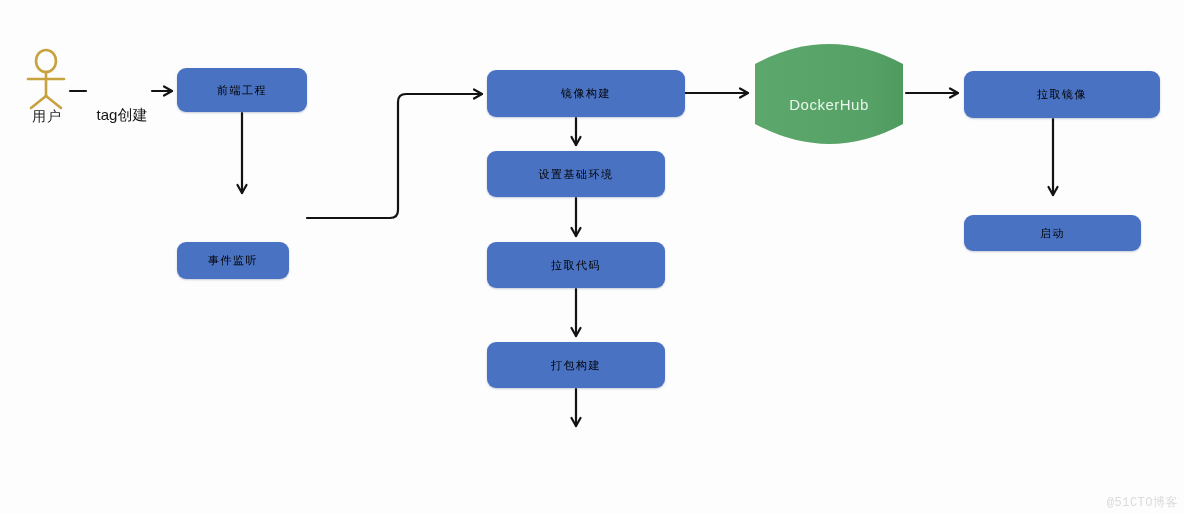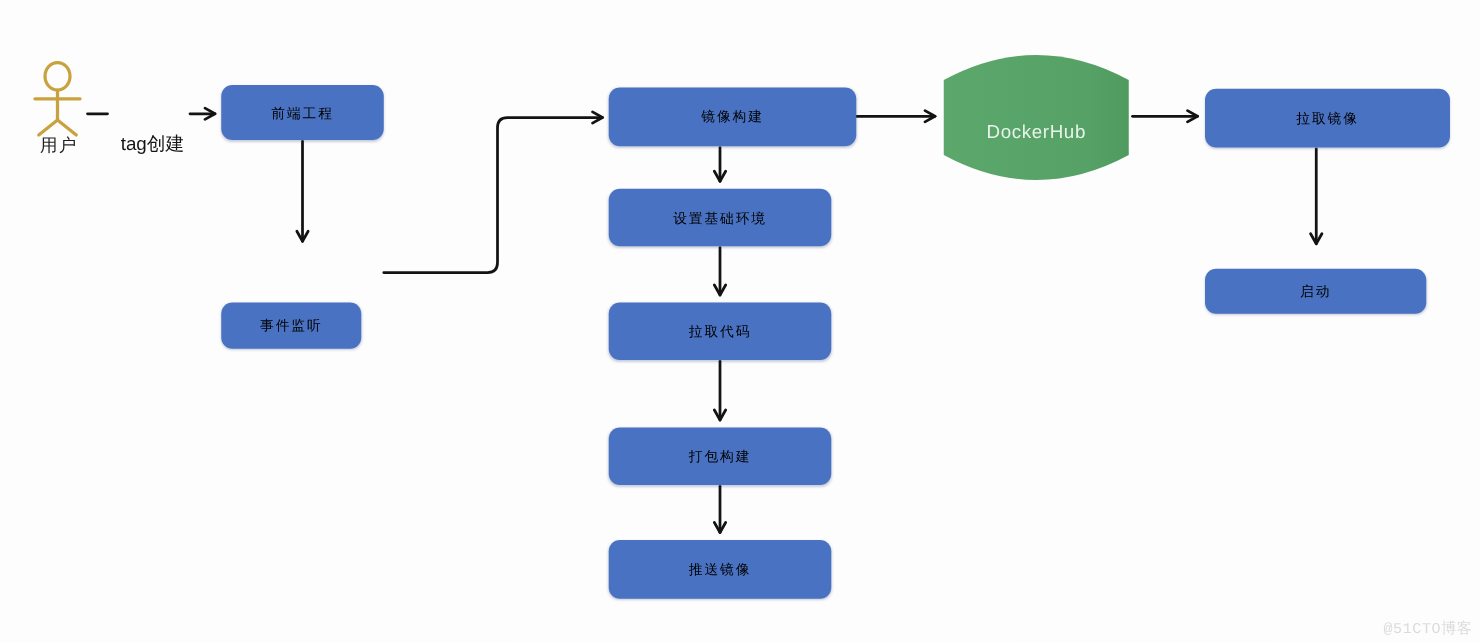--- a/index.html
+++ b/index.html
@@ -115,23 +115,20 @@
   </div>
   <div class="node" id="n-setup-env">
     <span>设置基础环境</span>
   </div>
   <div class="node" id="n-package-build">
     <span>打包构建</span>
   </div>
   <div class="node" id="n-pull-code">
     <span>拉取代码</span>
   </div>
-  <div class="node" id="n-push-image">
-    <span>推送镜像</span>
-  </div>
   <div class="node" id="n-pull-image">
     <span>拉取镜像</span>
   </div>
   <div class="node" id="n-start">
     <span>启动</span>
   </div>
 
   <svg id="dockerhub" viewBox="0 0 152 112" xmlns="http://www.w3.org/2000/svg">
     <defs>
       <linearGradient id="cyl" x1="0" y1="0" x2="1" y2="0">

